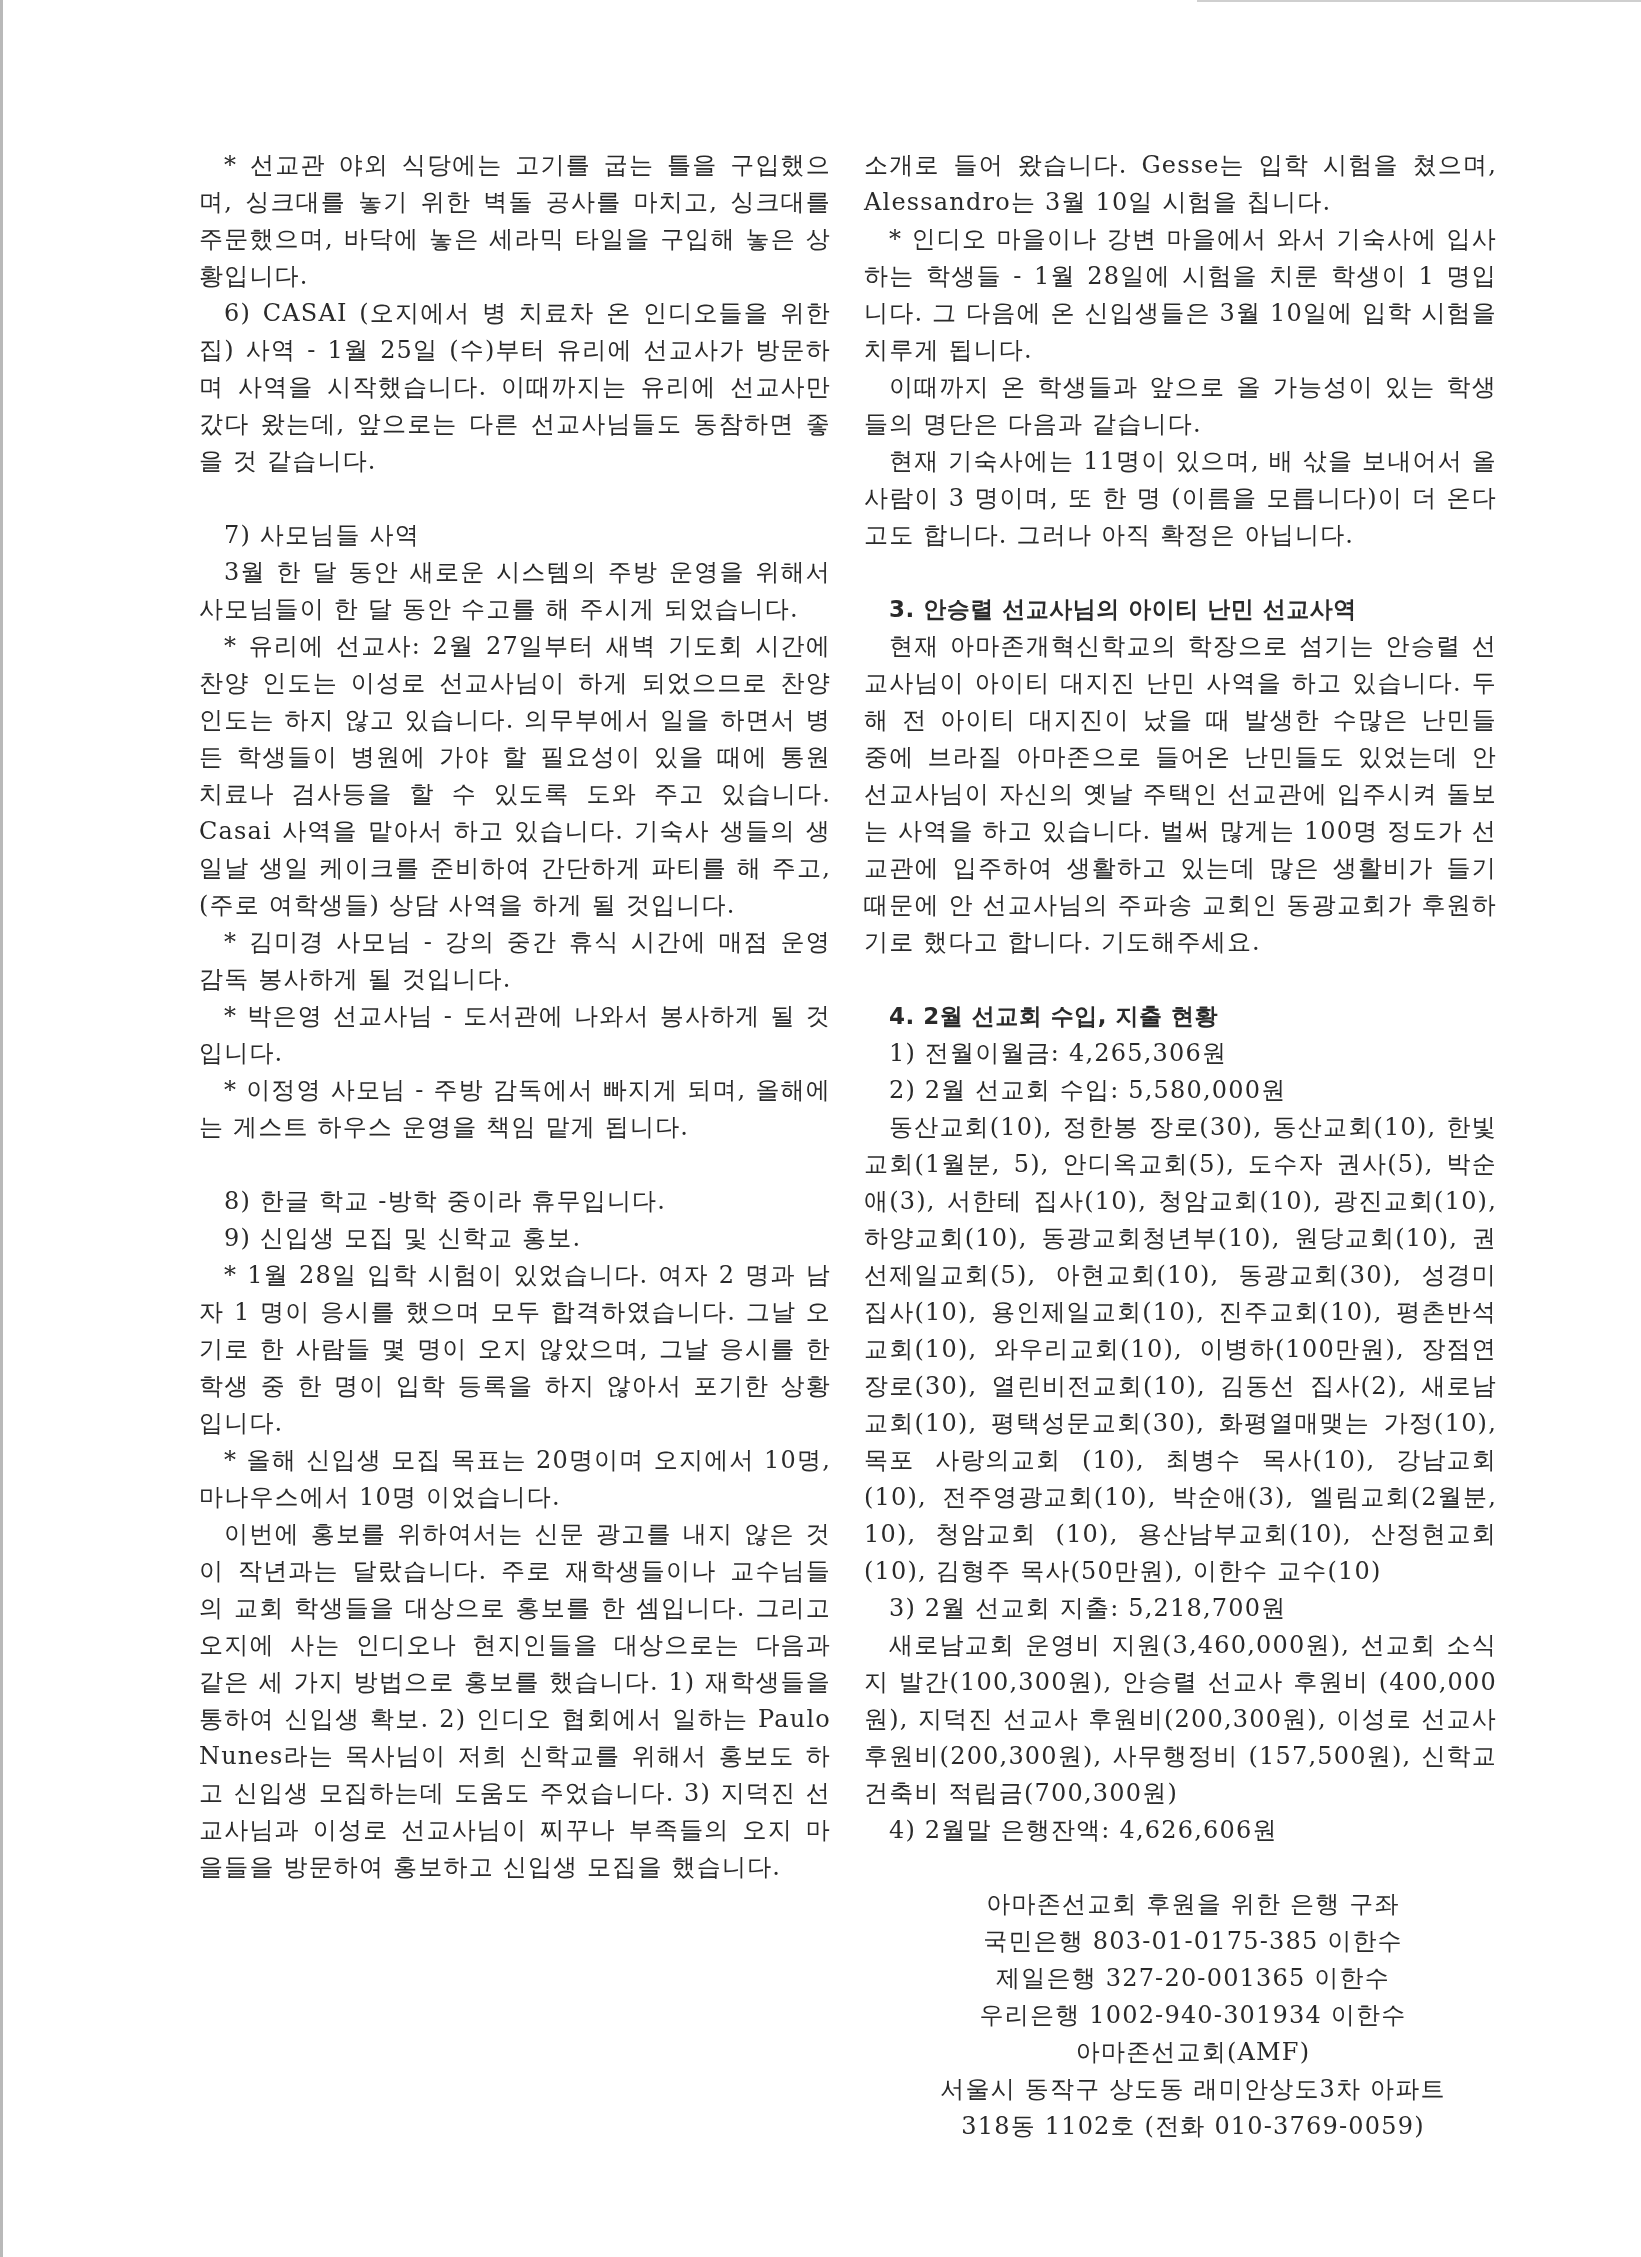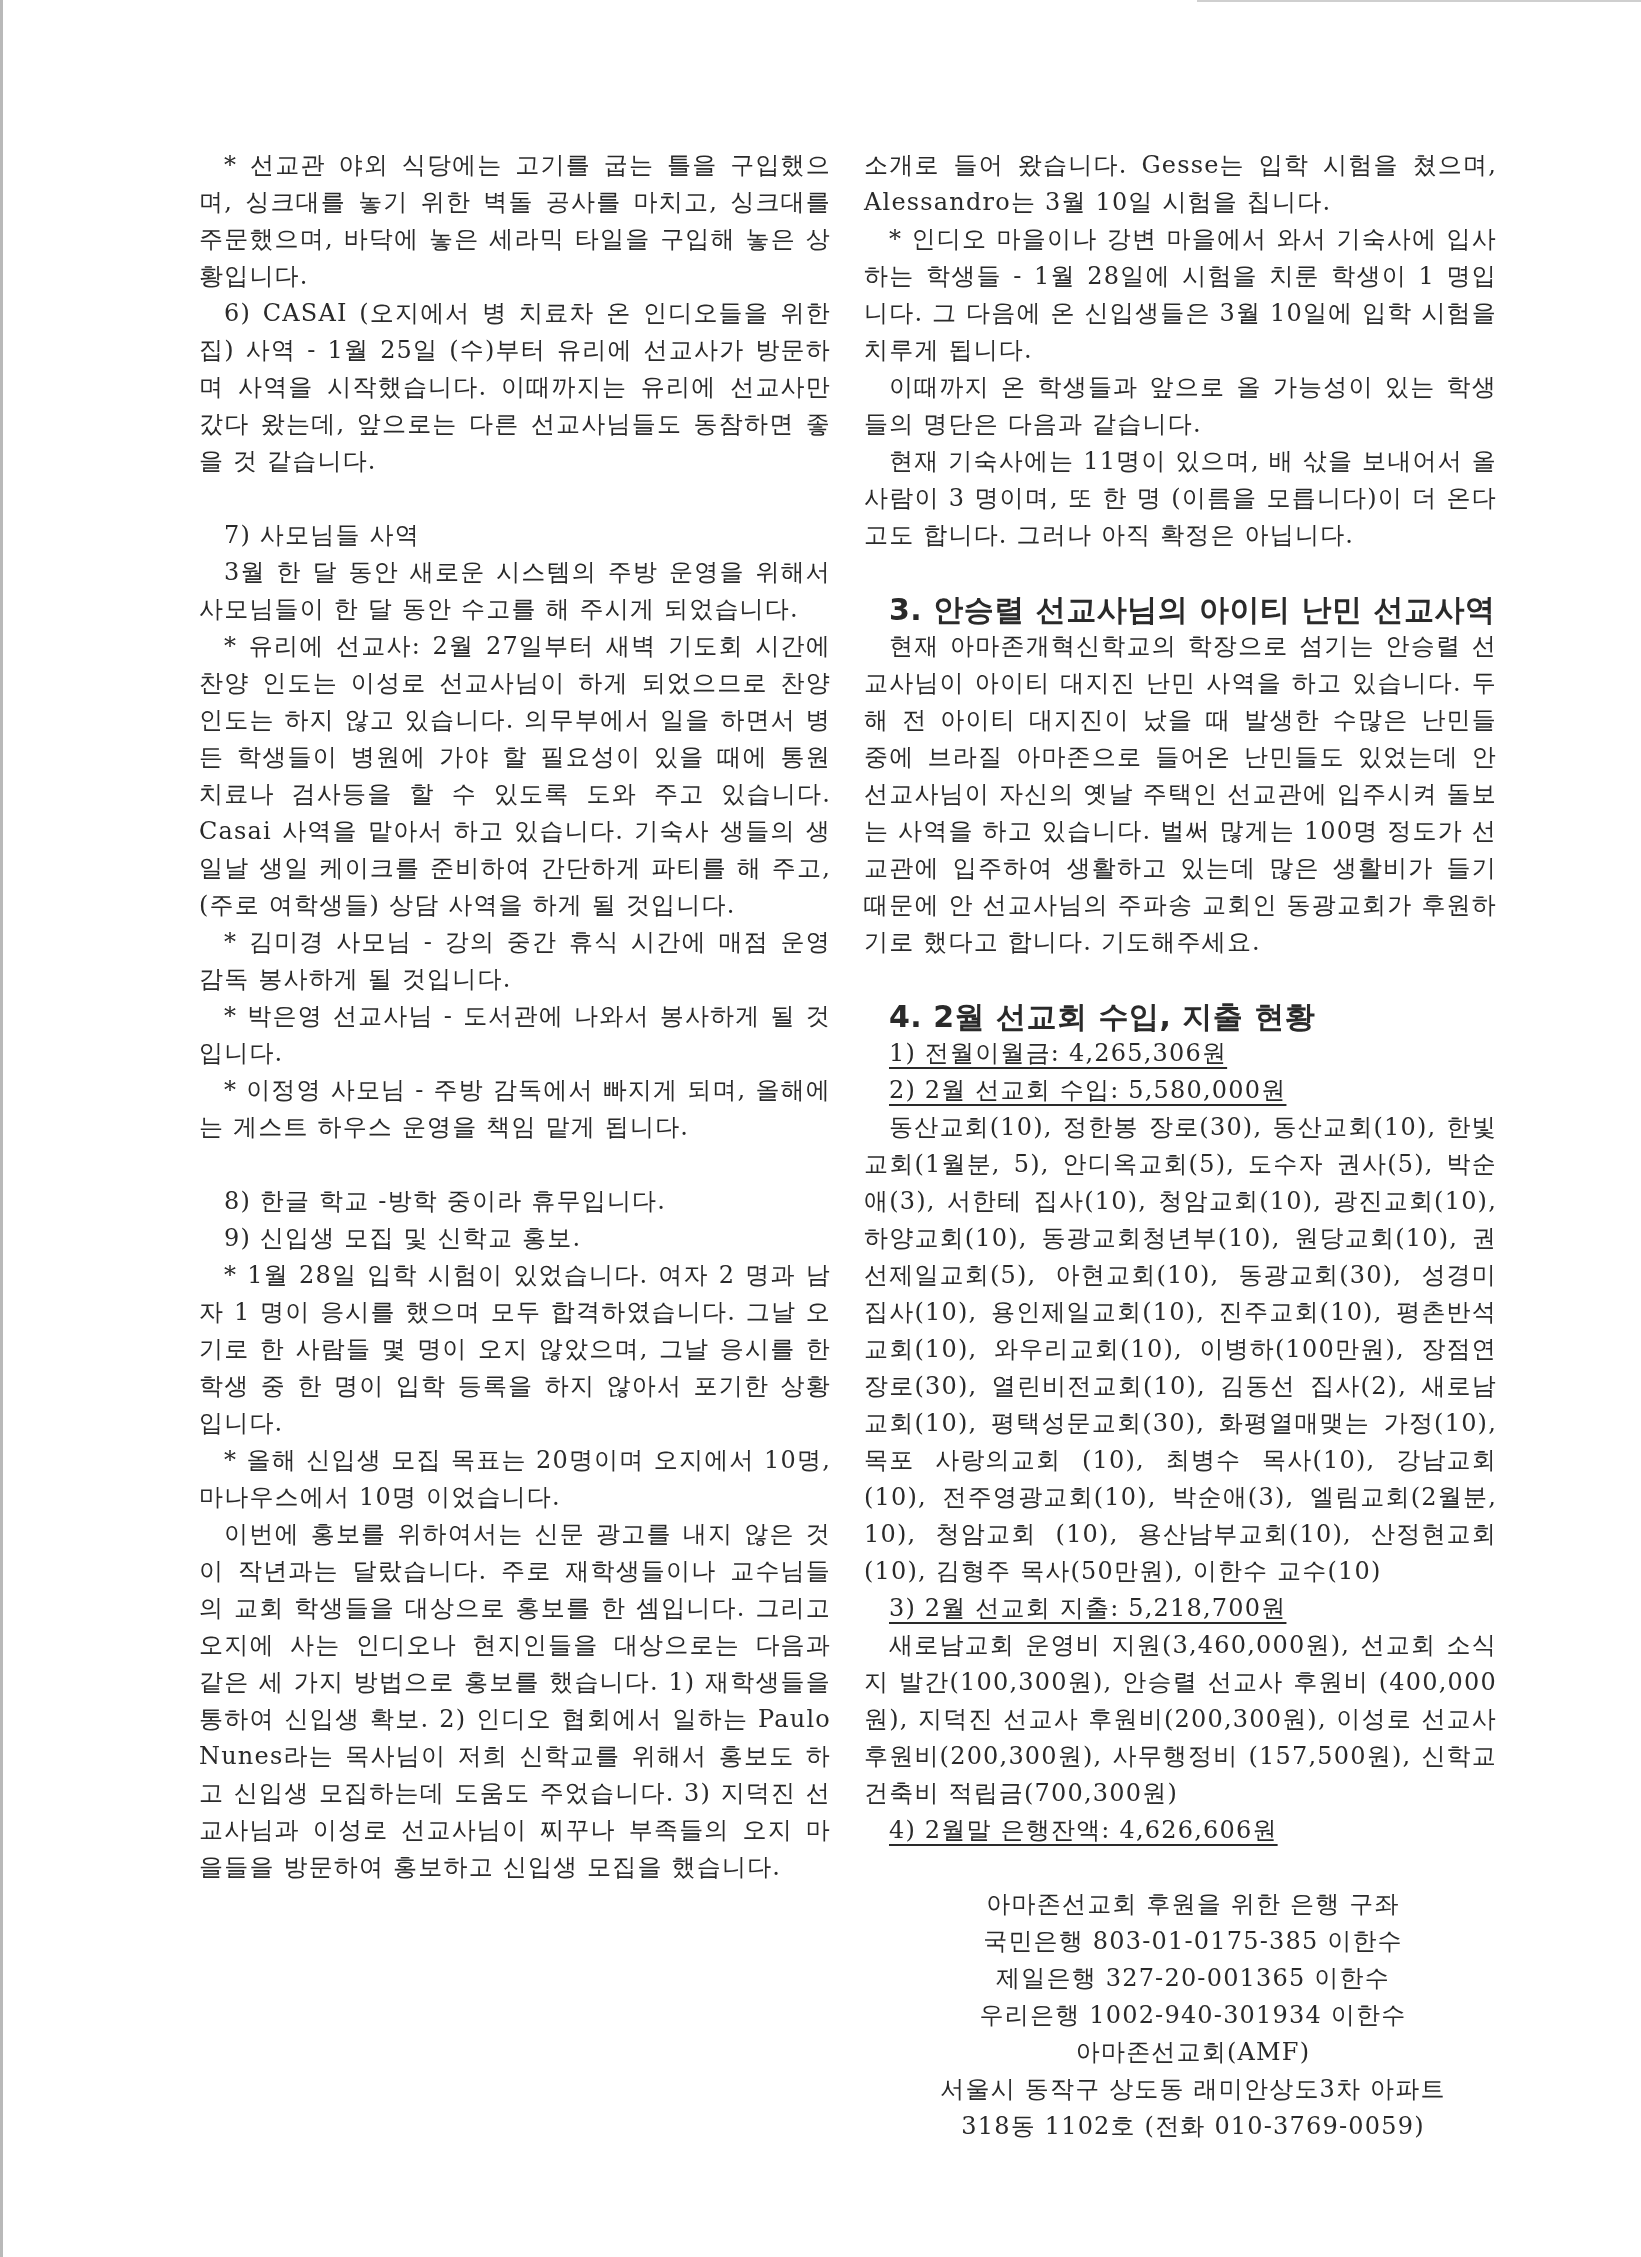--- a/index.html
+++ b/index.html
@@ -15,22 +15,22 @@
     position: absolute; top: 147px;
     font-size: 24px; line-height: 37px;
     letter-spacing: 1.2px; text-align: justify;
   }
   .col.left { left: 199px; width: 632px; }
   .col.right { left: 864px; width: 633px; top: 147px; }
   p { margin: 0; }
   .ind { text-indent: 25px; }
   .gap-m { height: 37px; }
   .head { font-weight: normal; text-indent: 25px; }
-  .bold { font-family: "DejaVu Sans", "Liberation Sans", sans-serif; font-weight: bold; font-size: 30px; letter-spacing: 0.5px; }
-  .ul { text-decoration: underline; text-underline-offset: 5.8px; text-decoration-thickness: 1.9px; }
+  .bold { font-family: "DejaVu Sans", "Liberation Sans", sans-serif; font-weight: bold; font-size: 23px; letter-spacing: 0.5px; }
+  .ul { text-underline-offset: 5.8px; text-decoration-thickness: 1.9px; }
   .sub { padding-left: 25px; }
   .plain { text-align: center; padding-left: 25px; }
 </style>
 </head>
 <body>
 
 <div class="scan-edge"></div>
 <div class="scan-top"></div>
 
 <div class="col left">

